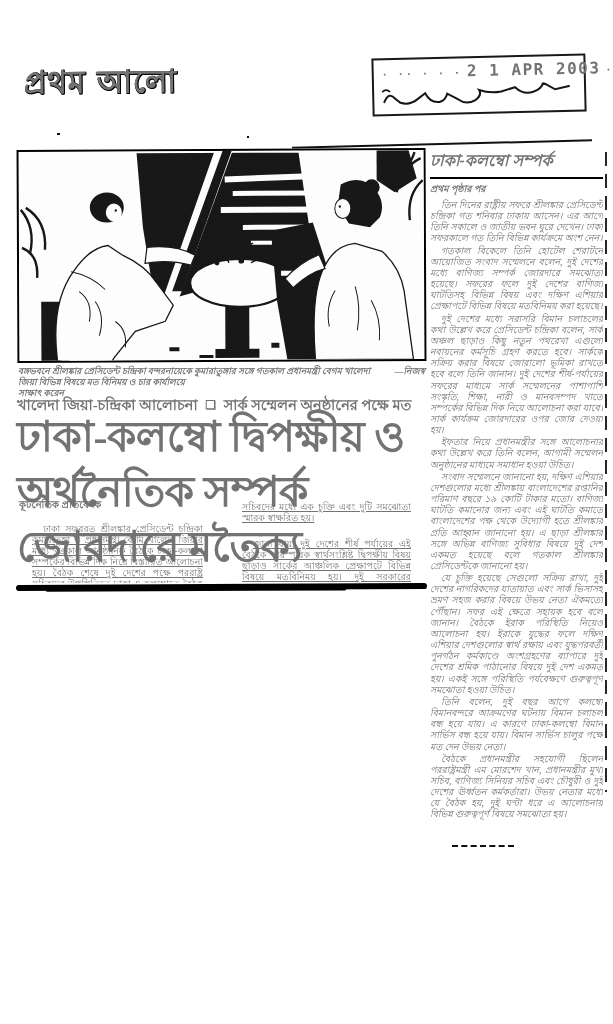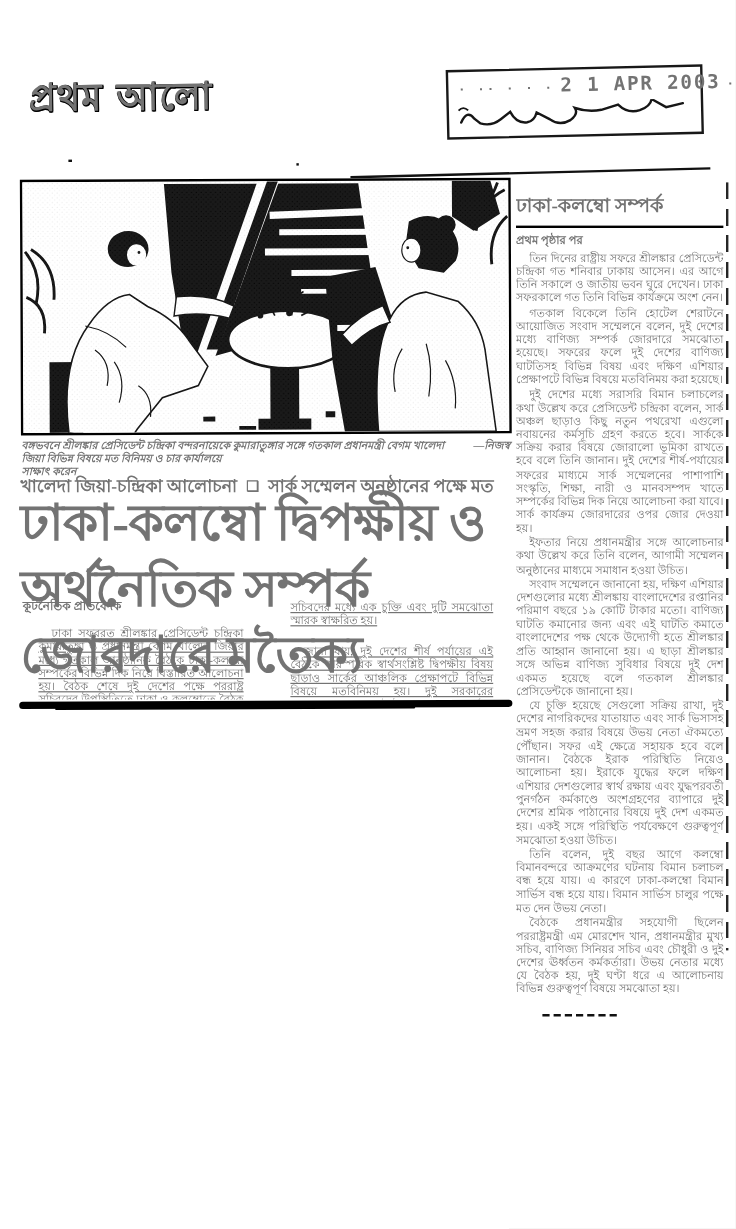--- a/index.html
+++ b/index.html
@@ -80,22 +80,23 @@
   .thick-rule{
     position:absolute; left:16px; top:584px; width:411px; height:6px;
     background:#000; border-radius:3px; transform:rotate(-0.25deg);
   }
   .thick-rule:after{
     content:""; position:absolute; left:30px; top:5px; width:300px; height:2px;
     background:#000; border-radius:2px;
   }
   
   .sidebar{
-    position:absolute; left:430px; top:159px; width:173px; height:694px;
+    position:absolute; left:430px; top:148px; width:173px; height:694px;
     overflow:hidden;
+    font-style:italic;
   }
   .sidebar h2{
     margin:0 0 3px 0; font-size:16px; font-weight:800; white-space:nowrap;
     border-bottom:2.5px solid #000; padding-bottom:2px;
   }
   .sidebar .continued{font-size:9.5px; font-weight:800; margin:0 0 3px 0;}
   .sidebar p{
     margin:0 0 1px 0; font-size:9.3px; line-height:11.15px;
     text-align:justify; text-indent:11px; filter:blur(0.2px);
   }

